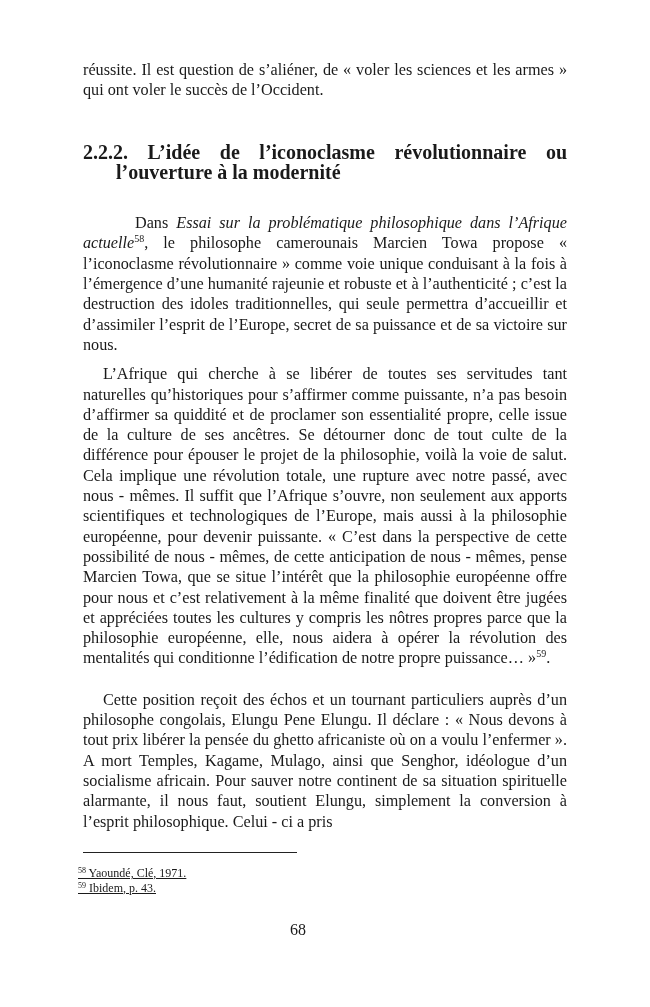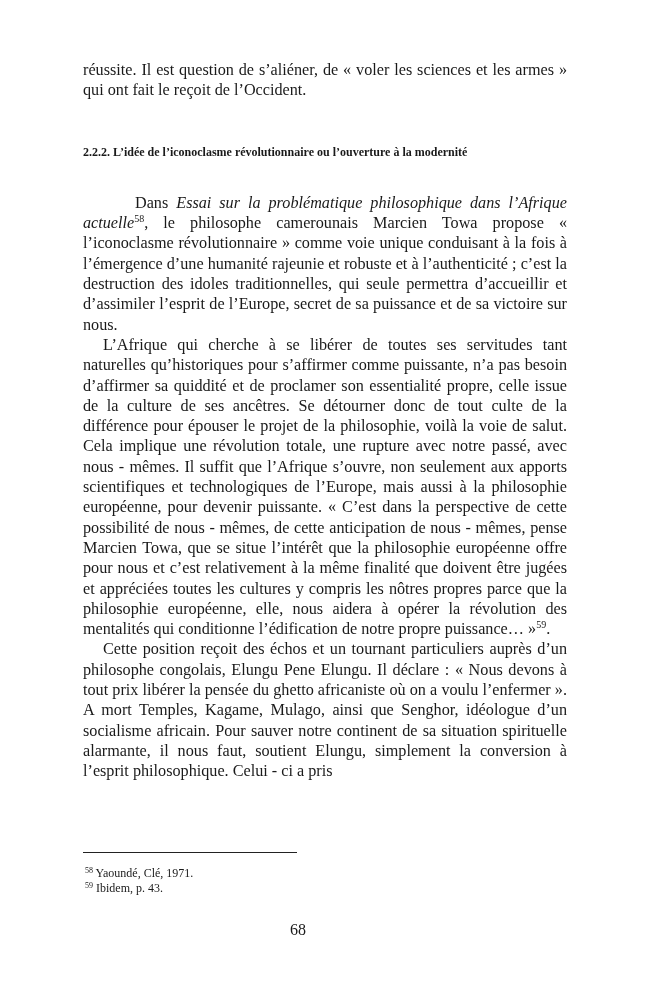--- a/index.html
+++ b/index.html
@@ -1,38 +1,38 @@
 <!DOCTYPE html>
 <html><head>
   <meta charset="utf-8">
   <style>
     html, body { margin: 0; padding: 0; background: #ffffff; }
     body { width: 650px; height: 1007px; position: relative; overflow: hidden; }
     .page { position: absolute; left: 83px; top: 60px; width: 484px; color: #1a1a1a;
       font-family: "Liberation Serif", "DejaVu Serif", serif; font-size: 16.2px; line-height: 20.3px; }
     p { margin: 0; text-align: justify; }
     .p-cont { }
-    .heading { position: relative; font-weight: bold; font-size: 12px; line-height: 20.3px;
+    .heading { position: relative; font-weight: bold; font-size: 20px; line-height: 20.3px;
       margin-top: 41px; padding-left: 33px; text-indent: -33px; text-align: justify; }
     .p1 { margin-top: 31px; text-indent: 52px; }
-    .p2 { text-indent: 20px; }
-    .p3 { margin-top: 0; text-indent: 20px; }
+    .p2 { margin-top: 9px; text-indent: 20px; }
+    .p3 { margin-top: 21px; text-indent: 20px; }
     sup { font-size: 10px; line-height: 0; vertical-align: 6px; }
     .fn-rule { position: absolute; left: 83px; top: 852px; width: 214px; height: 1px; background: #222; }
-    .footnotes { position: absolute; left: 85px; top: 866px; font-family: "Liberation Serif", "DejaVu Serif", serif;
-      font-size: 12px; line-height: 14.5px; color: #1a1a1a; }
+    .footnotes { position: absolute; left: 78px; top: 866px; font-family: "Liberation Serif", "DejaVu Serif", serif;
+      font-size: 12px; line-height: 14.5px; color: #1a1a1a; text-decoration: underline; }
     .footnotes sup { font-size: 8px; vertical-align: 4px; }
     .page-num { position: absolute; left: 0; width: 596px; top: 921px; text-align: center;
       font-family: "Liberation Serif", "DejaVu Serif", serif; font-size: 16px; color: #1a1a1a; }
   </style>
 </head>
 <body>
 
 <div class="page">
-  <p class="p-cont">réussite. Il est question de s’aliéner, de « voler les sciences et les armes » qui ont fait le reçoit de l’Occident.</p>
+  <p class="p-cont">réussite. Il est question de s’aliéner, de « voler les sciences et les armes » qui ont voler le succès de l’Occident.</p>
 
   <p class="heading">2.2.2. L’idée de l’iconoclasme révolutionnaire ou l’ouverture à la modernité</p>
 
   <p class="p1"><span>Dans </span><i>Essai sur la problématique philosophique dans l’Afrique actuelle</i><sup>58</sup><span>, le philosophe camerounais Marcien Towa propose « l’iconoclasme révolutionnaire » comme voie unique conduisant à la fois à l’émergence d’une humanité rajeunie et robuste et à l’authenticité ; c’est la destruction des idoles traditionnelles, qui seule permettra d’accueillir et d’assimiler l’esprit de  l’Europe, secret de sa puissance et de sa victoire sur nous.</span></p>
 
   <p class="p2"><span>L’Afrique qui cherche à se libérer de toutes ses servitudes tant naturelles qu’historiques pour s’affirmer comme puissante, n’a pas besoin d’affirmer sa quiddité et de proclamer son essentialité propre, celle issue de la culture de ses ancêtres. Se détourner donc de tout culte de la différence pour épouser le projet de la philosophie, voilà la voie de salut. Cela implique une révolution totale, une rupture avec notre passé, avec nous - mêmes. Il suffit que l’Afrique s’ouvre, non seulement aux apports scientifiques et technologiques de l’Europe, mais aussi à la philosophie européenne, pour devenir puissante. « C’est dans la perspective de cette possibilité de nous - mêmes, de cette anticipation de nous - mêmes, pense Marcien Towa, que se situe l’intérêt que la philosophie européenne offre pour nous et c’est relativement à la même finalité que doivent être jugées et appréciées toutes les cultures y compris les nôtres propres parce que la philosophie européenne, elle, nous aidera à opérer la révolution des mentalités qui conditionne l’édification de notre propre puissance… »</span><sup>59</sup><span>.</span></p>
 
   <p class="p3">Cette position reçoit des échos et un tournant particuliers auprès d’un philosophe congolais, Elungu Pene Elungu. Il déclare : « Nous devons à tout prix libérer la pensée du ghetto africaniste où on a voulu l’enfermer ». A mort Temples, Kagame, Mulago, ainsi que Senghor, idéologue d’un socialisme africain.  Pour sauver notre continent de sa situation spirituelle alarmante, il nous faut, soutient Elungu, simplement la conversion à l’esprit philosophique. Celui - ci a pris</p>
 </div>
 

